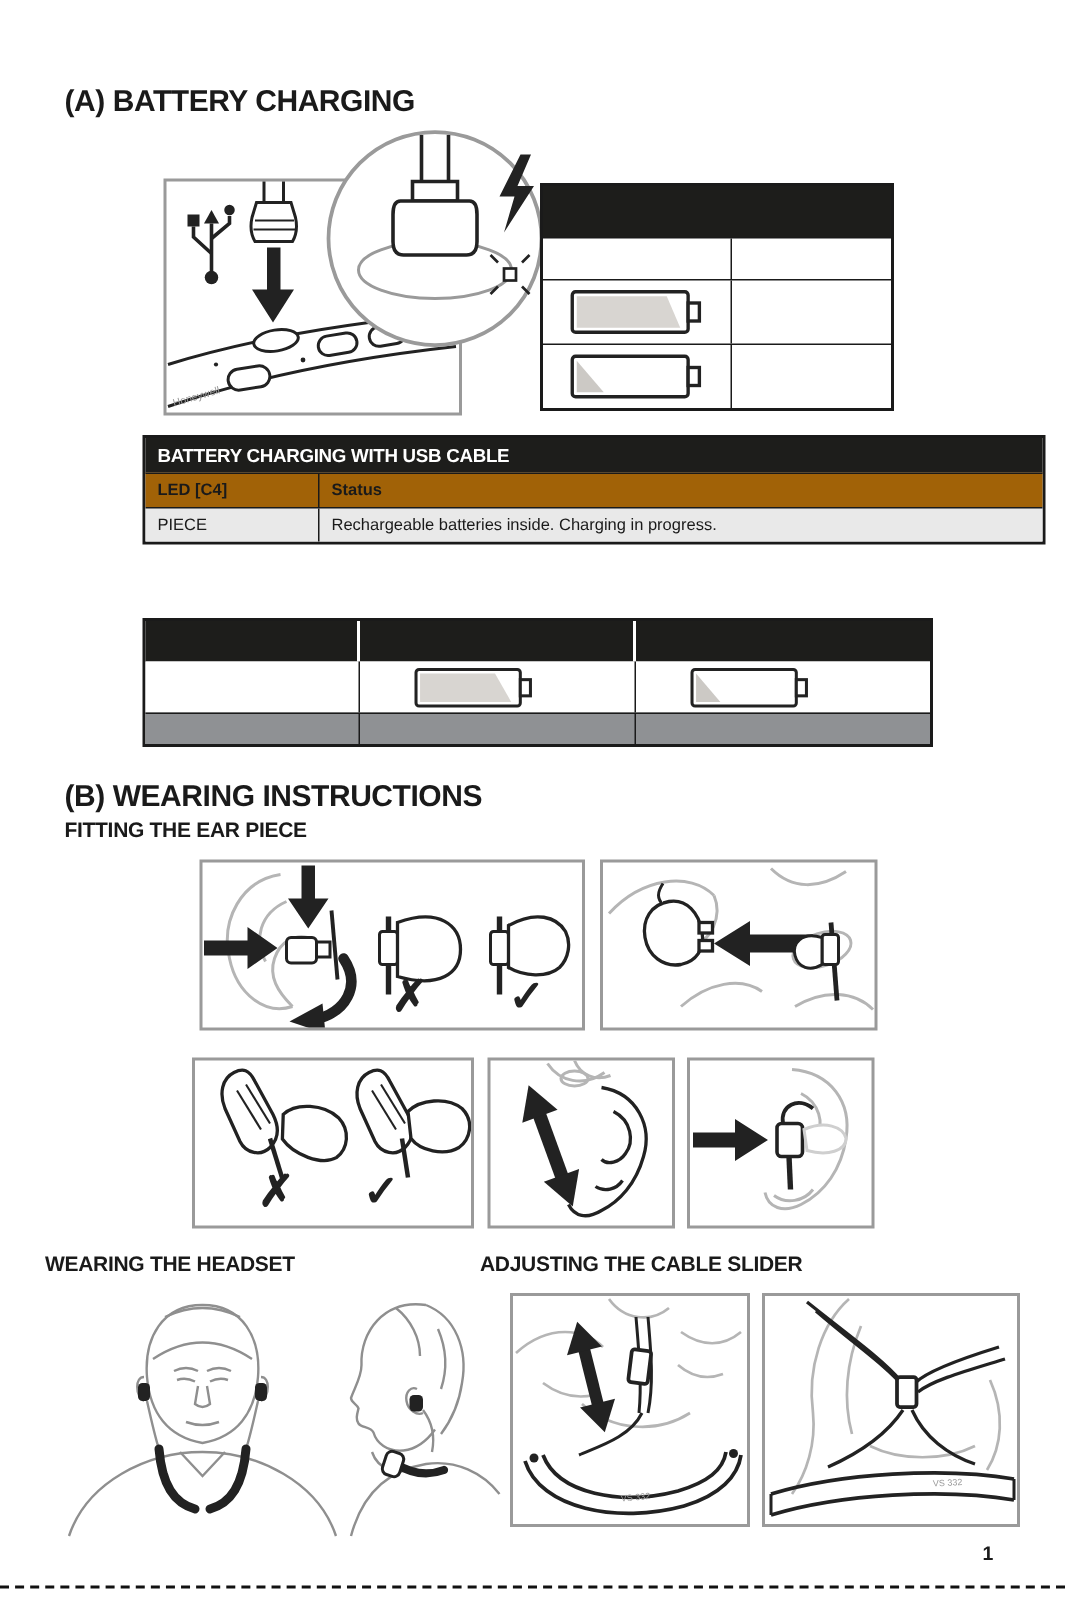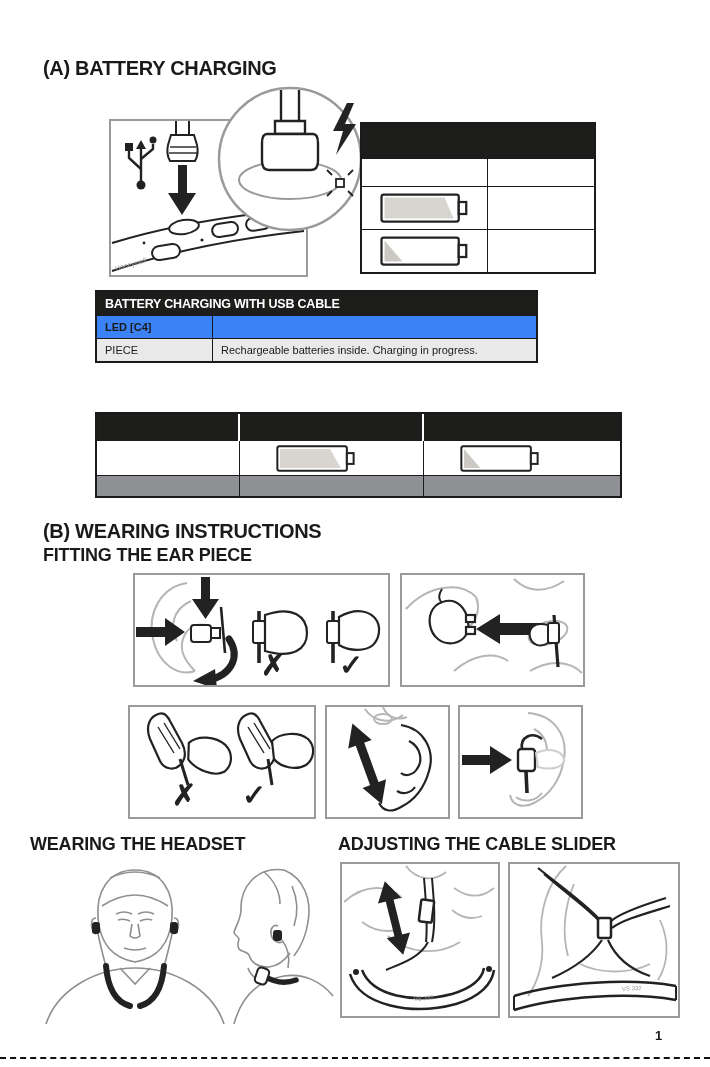--- a/index.html
+++ b/index.html
@@ -1,27 +1,27 @@
 <!DOCTYPE html>
 <html><head>
 <meta charset="utf-8">
 <style>
   html,body{margin:0;padding:0;background:#fff;}
   body{width:710px;height:1067px;position:relative;font-family:"Liberation Sans",sans-serif;color:#1a1a1a;overflow:hidden;}
   .abs{position:absolute;}
   .h1{font-size:20px;font-weight:bold;letter-spacing:-0.3px;white-space:nowrap;text-align:center;}
-  .h2{font-size:18px;font-weight:bold;letter-spacing:-0.2px;white-space:nowrap;}
+  .h2{font-size:14px;font-weight:bold;letter-spacing:-0.2px;white-space:nowrap;}
   .gbox{border:2px solid #9a9a9a;background:#fff;box-sizing:border-box;}
   
-  .ctable{width:443px;border:2px solid #1a1a1a;box-sizing:border-box;background:#fff;}
+  .ctable{width:602px;border:2px solid #1a1a1a;box-sizing:border-box;background:#fff;}
   .ctable .titlebar{background:#1d1d1b;color:#fff;font-size:12.5px;font-weight:bold;padding:5px 8px 4px;letter-spacing:-0.2px;}
   .ctable .row{display:flex;border-top:1.5px solid #1a1a1a;font-size:11px;line-height:13px;}
   .ctable .row .c1{flex:0 0 99px;padding:5px 8px 4px;border-right:1.5px solid #1a1a1a;}
   .ctable .row .c2{flex:1;padding:5px 8px 4px;}
-  .ctable .hrow{font-weight:bold;background:#3b82f6;}
+  .ctable .hrow{font-weight:bold;background:#a16207;}
   .ctable .drow{background:#e9e9e9;}
   
   .btable{width:236px;border:2px solid #1a1a1a;box-sizing:border-box;background:#fff;}
   .btable .bhead{background:#1d1d1b;height:34px;}
   .btable .brow{display:flex;border-top:1.6px solid #1a1a1a;}
   .btable .bl{flex:0 0 126px;border-right:1.6px solid #1a1a1a;display:flex;align-items:center;padding-left:8px;box-sizing:border-box;}
   .btable .br{flex:1;}
   
   .b2table{width:527px;border:2px solid #1a1a1a;box-sizing:border-box;background:#fff;}
   .b2table .hd{display:flex;height:27px;background:#1d1d1b;}
@@ -123,20 +123,21 @@
       </svg>
     </div>
     <div class="br"></div>
   </div>
 </div>
 
 <div class="abs ctable" style="left:95px;top:290px;">
   <div class="titlebar">BATTERY CHARGING WITH USB CABLE</div>
   <div class="row hrow">
     <div class="c1">LED [C4]</div>
+    <div class="c2">Status</div>
   </div>
   <div class="row drow">
     <div class="c1">PIECE</div>
     <div class="c2">Rechargeable batteries inside. Charging in progress.</div>
   </div>
 </div>
 
 <div class="abs b2table" style="left:95px;top:412px;">
   <div class="hd">
     <div class="hc w1"></div>
@@ -280,21 +281,21 @@
       <path d="M62 42 C60 30 72 24 82 32" stroke-width="2.6" fill="none"></path>
       <rect x="58" y="42" width="17" height="22" rx="3" stroke-width="2.4"></rect>
       <line x1="66" y1="64" x2="67" y2="86" stroke-width="3.6"></line>
     </g>
     <path d="M76 46 C90 40 102 44 104 52 C104 60 92 64 78 60 Z" stroke="#cfcfcf" stroke-width="2" fill="#fff"></path>
     <polygon points="2,48 30,48 30,39 52,53 30,67 30,58 2,58" fill="#222"></polygon>
   </svg>
 </div>
 
 <div class="abs h2" style="left:30px;top:834px;">WEARING THE HEADSET</div>
-<div class="abs h2" style="left:338px;top:834px;">ADJUSTING THE CABLE SLIDER</div>
+<div class="abs h2" style="left:320px;top:834px;">ADJUSTING THE CABLE SLIDER</div>
 
 <div class="abs" style="left:40px;top:856px;width:295px;height:170px;">
 <svg width="295" height="170" viewBox="0 0 295 170">
   <g stroke="#8f8f8f" stroke-width="1.6" fill="none">
     <path d="M95 14 C68 14 56 36 58 62 C60 86 72 102 95 106 C118 102 130 86 132 62 C134 36 122 14 95 14 Z"></path>
     <path d="M62 50 Q95 28 128 50"></path>
     <path d="M70 22 Q95 10 120 22"></path>
     <path d="M76 58 Q84 54 92 58 M98 58 Q106 54 114 58"></path>
     <path d="M78 64 Q84 62 90 65 M100 65 Q106 62 112 64"></path>
     <path d="M92 68 L90 80 Q95 84 100 80 L98 68"></path>

